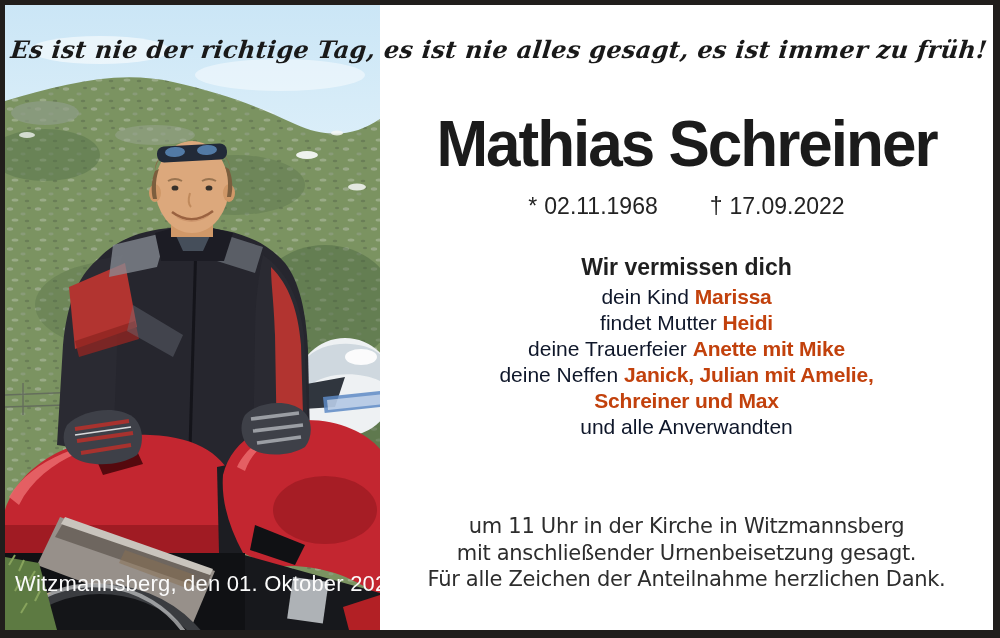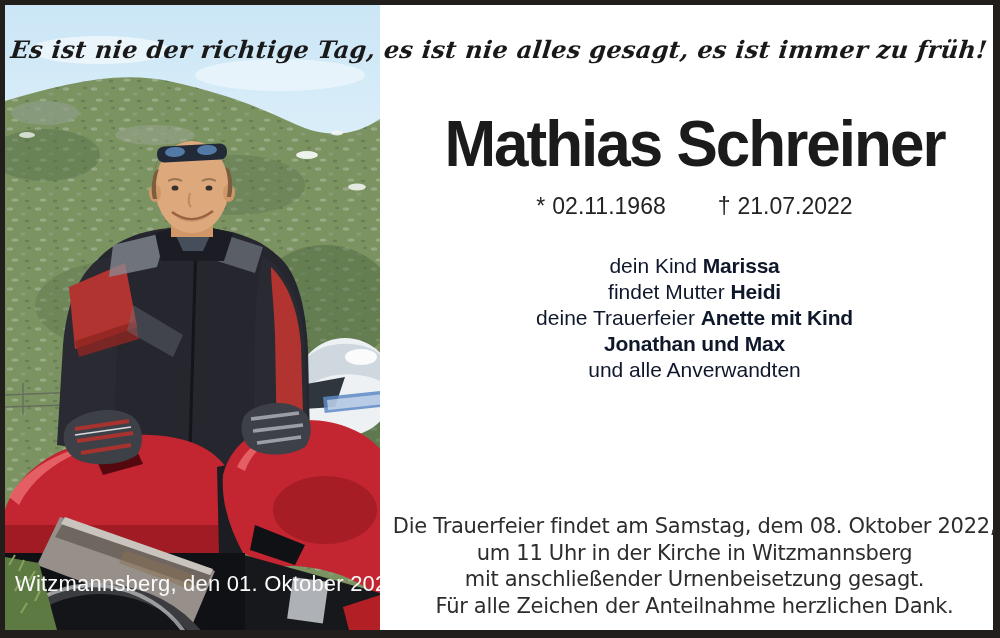--- a/index.html
+++ b/index.html
@@ -19,42 +19,42 @@
 
   
   .quote {
     position:absolute; left:0; top:30px; width:988px; text-align:center;
     font-family:"DejaVu Serif", serif; font-style:italic; font-weight:bold;
     font-size:24px; color:#191919; letter-spacing:0.3px;
     transform:skewX(-6deg);
   }
 
   
-  .panel { position:absolute; left:375px; top:0; width:613px; height:558px; text-align:center; color:#222;margin-left:8px; }
+  .panel { position:absolute; left:375px; top:0; width:613px; height:558px; text-align:center; color:#222; }
 
   .deceased-name {
     position:absolute; left:0; top:104px; width:100%;
     font-size:62px; font-weight:bold; letter-spacing:-2px; line-height:1.05;
     color:#1b1b1b; transform:scaleY(1.06); transform-origin:top center;
     white-space:nowrap;
   }
 
   .dates {
     position:absolute; left:0; top:188px; width:100%;
     display:flex; justify-content:center; gap:52px;
     font-size:23px; color:#232323;
   }
   .date-item { white-space:nowrap; }
   .date-symbol { display:inline-block; margin-right:7px; }
 
   .remembrance { position:absolute; left:0; top:248px; width:100%; }
   .remembrance-title { font-size:23px; font-weight:bold; color:#1f1f1f; line-height:28px; margin-bottom:3px; }
   .fam-line { font-size:21px; line-height:26px; white-space:nowrap; }
   .fam-light { font-weight:normal; color:#0f172a; }
-  .fam-strong { font-weight:bold; color:#0f172a; letter-spacing:-0.2px; }
+  .fam-strong { font-weight:bold; color:#c2410c; letter-spacing:-0.2px; }
   .fam-strong:empty, .fam-light:empty { display:none; }
 
   .funeral {
     position:absolute; left:0; top:508px; width:100%;
     font-family:"DejaVu Sans", sans-serif;
     font-size:21px; line-height:26.5px; color:#2d2d2d; letter-spacing:-0.3px;
   }
   .funeral div { white-space:nowrap; }
 </style>
 </head>
@@ -210,33 +210,34 @@
     </div>
 
     <div class="quote">Es ist nie der richtige Tag, es ist nie alles gesagt, es ist immer zu früh!</div>
 
     <div class="panel">
 
       <div class="deceased-name">Mathias Schreiner</div>
 
       <div class="dates">
         <span class="date-item"><span class="date-symbol">*</span><span>02.11.1968</span></span>
-        <span class="date-item"><span class="date-symbol">†</span><span>21.07.2022</span></span>
+        <span class="date-item"><span class="date-symbol">†</span><span>17.09.2022</span></span>
       </div>
 
       <div class="remembrance">
+        <div class="remembrance-title">Wir vermissen dich</div>
         <div class="fam-line"><span class="fam-light">dein Kind </span><span class="fam-strong">Marissa</span></div>
         <div class="fam-line"><span class="fam-light">findet Mutter </span><span class="fam-strong">Heidi</span></div>
-        <div class="fam-line"><span class="fam-light">deine Trauerfeier </span><span class="fam-strong">Anette mit Kind</span></div>
-        <div class="fam-line"><span class="fam-strong">Jonathan und Max</span></div>
+        <div class="fam-line"><span class="fam-light">deine Trauerfeier </span><span class="fam-strong">Anette mit Mike</span></div>
+        <div class="fam-line"><span class="fam-light">deine Neffen </span><span class="fam-strong">Janick, Julian mit Amelie,</span></div>
+        <div class="fam-line"><span class="fam-strong">Schreiner und Max</span></div>
         <div class="fam-line"><span class="fam-light">und alle Anverwandten</span></div>
       </div>
 
       <div class="funeral">
-        <div>Die Trauerfeier findet am Samstag, dem 08. Oktober 2022,</div>
         <div>um 11 Uhr in der Kirche in Witzmannsberg</div>
         <div>mit anschließender Urnenbeisetzung gesagt.</div>
         <div>Für alle Zeichen der Anteilnahme herzlichen Dank.</div>
       </div>
 
     </div>
   </div>
 </div>
 
 </body></html>

